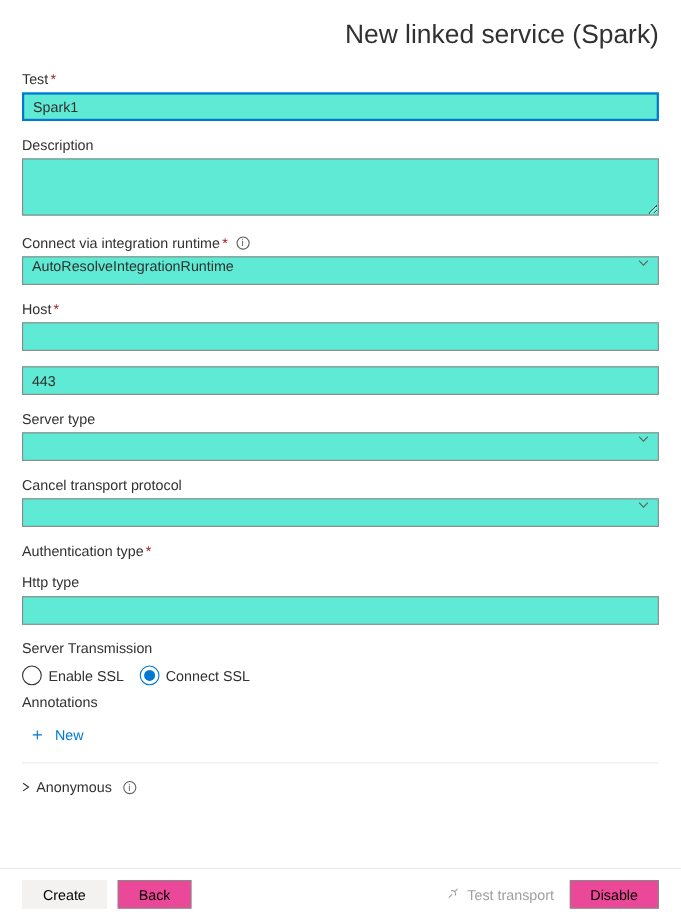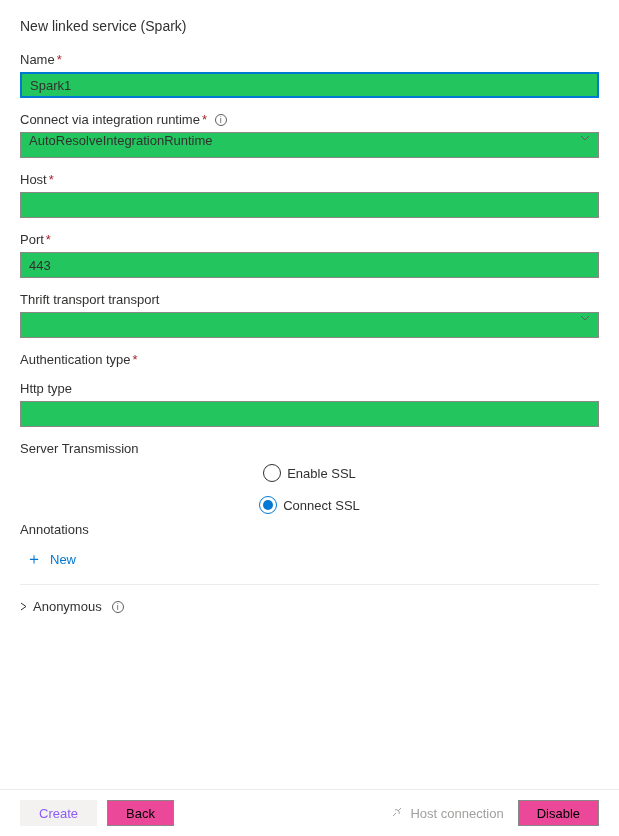--- a/index.html
+++ b/index.html
@@ -7,23 +7,24 @@
   font-family: "Segoe UI", -apple-system, sans-serif;
   font-size: 13px;
   color: #323130;
   width: 619px;
   height: 836px;
   background: #fff;
   position: relative;
 }
 .panel { padding: 18px 20px 0 20px; }
 h1 {
-  font-size: 14px;
+  font-size: 24px;
   font-weight: 400;
   margin-bottom: 18px;
+  text-align: right;
 }
 .field { margin-bottom: 14px; }
 .field-label {
   display: block;
   font-size: 13px;
   margin-bottom: 5px;
   font-weight: 400;
 }
 .req { color: #a4262c; margin-left: 2px; }
 .info-icon {
@@ -34,21 +35,21 @@
   font-size: 9px;
   line-height: 11px;
   text-align: center;
   color: #605e5c;
   margin-left: 4px;
   vertical-align: 1px;
 }
 input[type=text], textarea, .select {
   width: 100%;
   border: 1px solid #8a8886;
-  background: #22c55e;
+  background: #5eead4;
   font-family: inherit;
   font-size: 13px;
   color: #323130;
 }
 input[type=text] { height: 26px; padding: 0 8px; }
 input.focused { border: 2px solid #0078d4; outline: none; }
 textarea { height: 52px; padding: 6px 8px; resize: vertical; }
 .select {
   height: 26px;
   padding: 0 8px;
@@ -57,21 +58,21 @@
   cursor: pointer;
 }
 .chev {
   width: 10px; height: 10px;
   display: inline-flex;
   align-items: center;
   justify-content: center;
 }
 .chev svg { display: block; }
 .section-label { font-size: 13px; margin-bottom: 8px; }
-.radio-row { display: flex; gap: 14px; align-items: center; margin-bottom: 8px; flex-direction: column; }
+.radio-row { display: flex; gap: 14px; align-items: center; margin-bottom: 8px; }
 .radio {
   display: inline-flex; align-items: center; gap: 6px;
   cursor: pointer; font-size: 13px;
 }
 .radio-circle {
   width: 18px; height: 18px; border-radius: 50%;
   border: 1px solid #323130;
   display: inline-flex; align-items: center; justify-content: center;
 }
 .radio.selected .radio-circle { border: 1px solid #0078d4; }
@@ -108,43 +109,47 @@
   padding: 0 18px;
   border: 1px solid #8a8886;
   background: #ec4899;
   font-family: inherit;
   font-size: 13px;
   cursor: pointer;
 }
 .btn.disabled {
   background: #f3f2f1;
   border-color: #f3f2f1;
-  color: #8b5cf6;
+  color: #000000;
   cursor: default;
   text-align: right;
 }
 .test-conn {
   display: inline-flex; align-items: center; gap: 6px;
   color: #a19f9d; font-size: 13px; cursor: default;
 }
 .conn-icon { color: #a19f9d; }
 </style>
 </head>
 <body>
 
 <div class="panel">
   <h1>New linked service (Spark)</h1>
 
   <div class="field">
     <label class="field-label">
-      <span>Name</span><span class="req">*</span>
+      <span>Test</span><span class="req">*</span>
     </label>
     <input type="text" class="focused" value="Spark1" style="">
   </div>
 
+  <div class="field">
+    <label class="field-label">Description</label>
+    <textarea style=""></textarea>
+  </div>
 
   <div class="field">
     <label class="field-label">
       <span>Connect via integration runtime</span><span class="req">*</span>
       <span class="info-icon">i</span>
     </label>
     <div class="select">
       <span>AutoResolveIntegrationRuntime</span>
       <span class="chev">
           <svg width="10" height="6" viewBox="0 0 10 6">
@@ -155,29 +160,37 @@
   </div>
 
   <div class="field">
     <label class="field-label">
       <span>Host</span><span class="req">*</span>
     </label>
     <input type="text" value="" style="">
   </div>
 
   <div class="field">
-    <label class="field-label">
-      <span>Port</span><span class="req">*</span>
-    </label>
     <input type="text" value="443" style="">
   </div>
 
-
-  <div class="field">
-    <label class="field-label">Thrift transport transport</label>
+  <div class="field">
+    <label class="field-label">Server type</label>
+    <div class="select">
+      <span></span>
+      <span class="chev">
+          <svg width="10" height="6" viewBox="0 0 10 6">
+            <path d="M1 1 L5 5 L9 1" stroke="#605e5c" stroke-width="1" fill="none"></path>
+          </svg>
+        </span>
+    </div>
+  </div>
+
+  <div class="field">
+    <label class="field-label">Cancel transport protocol</label>
     <div class="select">
       <span></span>
       <span class="chev">
           <svg width="10" height="6" viewBox="0 0 10 6">
             <path d="M1 1 L5 5 L9 1" stroke="#605e5c" stroke-width="1" fill="none"></path>
           </svg>
         </span>
     </div>
   </div>
 
@@ -227,17 +240,17 @@
     <button class="btn disabled">Create</button>
     <button class="btn">Back</button>
   </div>
   <div class="footer-right">
     <span class="test-conn">
       <span class="conn-icon">
         <svg width="14" height="14" viewBox="0 0 14 14">
             <path d="M3 11 L6 8 M8 6 L11 3 M5 5 a3 3 0 0 1 4 4" stroke="#a19f9d" stroke-width="1" fill="none"></path>
           </svg>
       </span>
-      <span>Host connection</span>
+      <span>Test transport</span>
     </span>
     <button class="btn">Disable</button>
   </div>
 </div>
 
 </body></html>

